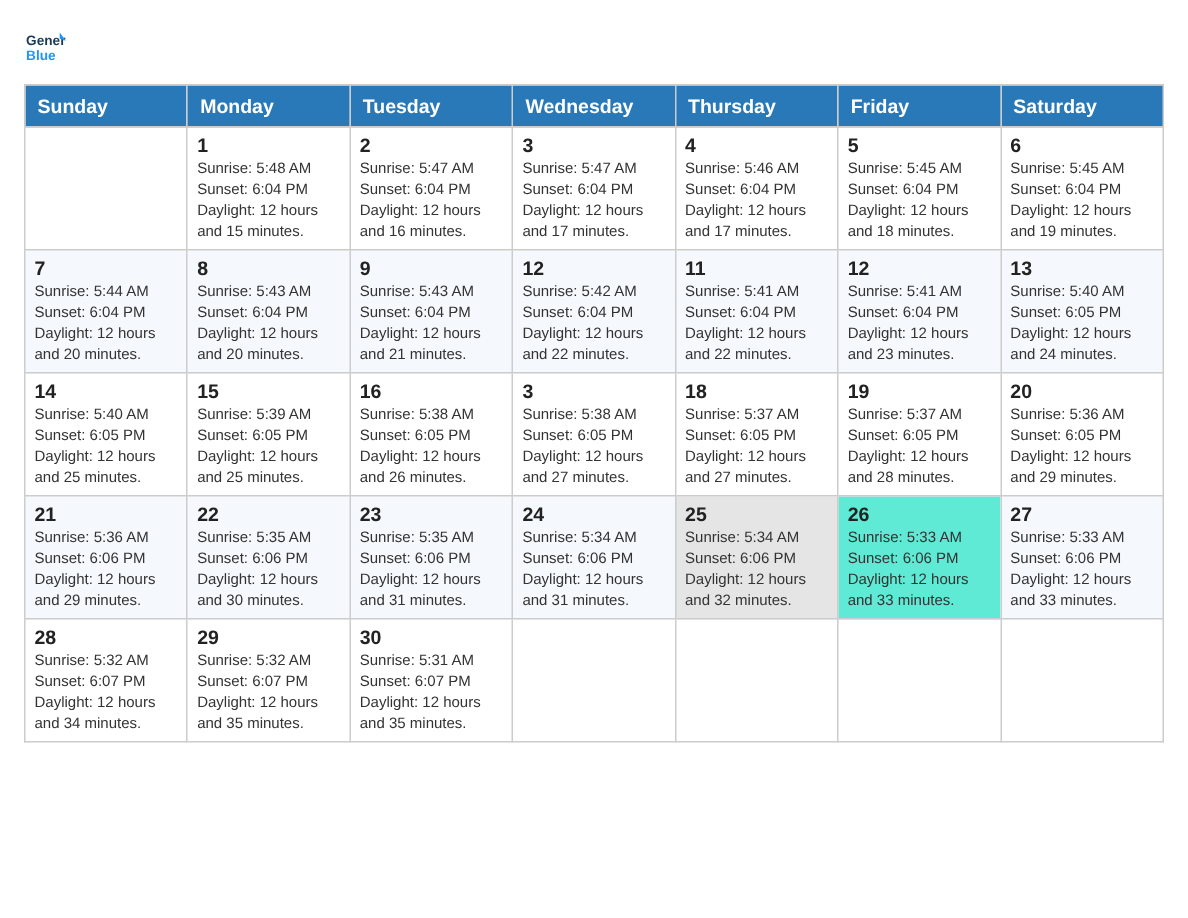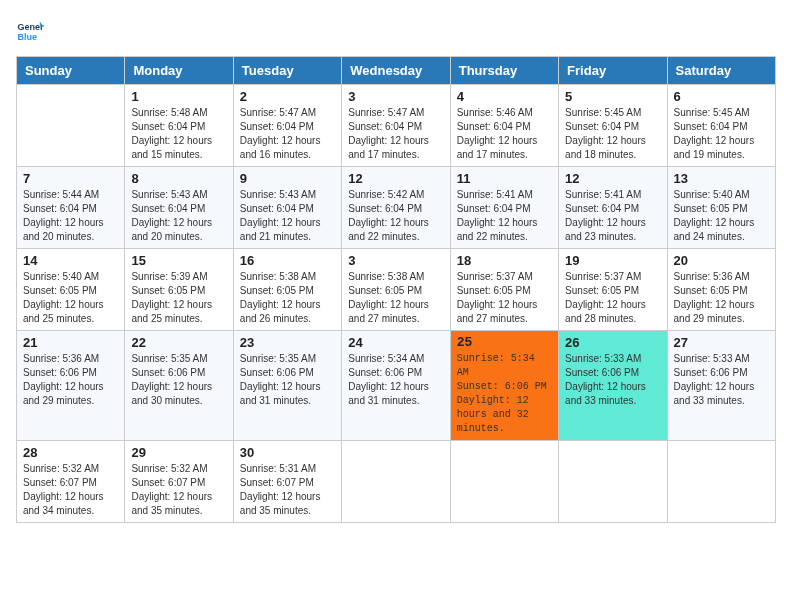--- a/index.html
+++ b/index.html
@@ -210,21 +210,21 @@
           <div class="day-info">Sunrise: 5:35 AM<br>Sunset: 6:06 PM<br>Daylight: 12 hours and 30 minutes.</div>
         </td>
         <td style="background: rgb(245, 248, 252);">
           <span class="day-number">23</span>
           <div class="day-info">Sunrise: 5:35 AM<br>Sunset: 6:06 PM<br>Daylight: 12 hours and 31 minutes.</div>
         </td>
         <td style="background: rgb(245, 248, 252);">
           <span class="day-number">24</span>
           <div class="day-info">Sunrise: 5:34 AM<br>Sunset: 6:06 PM<br>Daylight: 12 hours and 31 minutes.</div>
         </td>
-        <td style="background: #f97316; font-family: Liberation Mono, monospace;">
+        <td style="background: #e5e5e5;">
           <span class="day-number">25</span>
           <div class="day-info">Sunrise: 5:34 AM<br>Sunset: 6:06 PM<br>Daylight: 12 hours and 32 minutes.</div>
         </td>
         <td style="background: #5eead4;">
           <span class="day-number">26</span>
           <div class="day-info">Sunrise: 5:33 AM<br>Sunset: 6:06 PM<br>Daylight: 12 hours and 33 minutes.</div>
         </td>
         <td style="background: rgb(245, 248, 252);">
           <span class="day-number">27</span>
           <div class="day-info">Sunrise: 5:33 AM<br>Sunset: 6:06 PM<br>Daylight: 12 hours and 33 minutes.</div>

